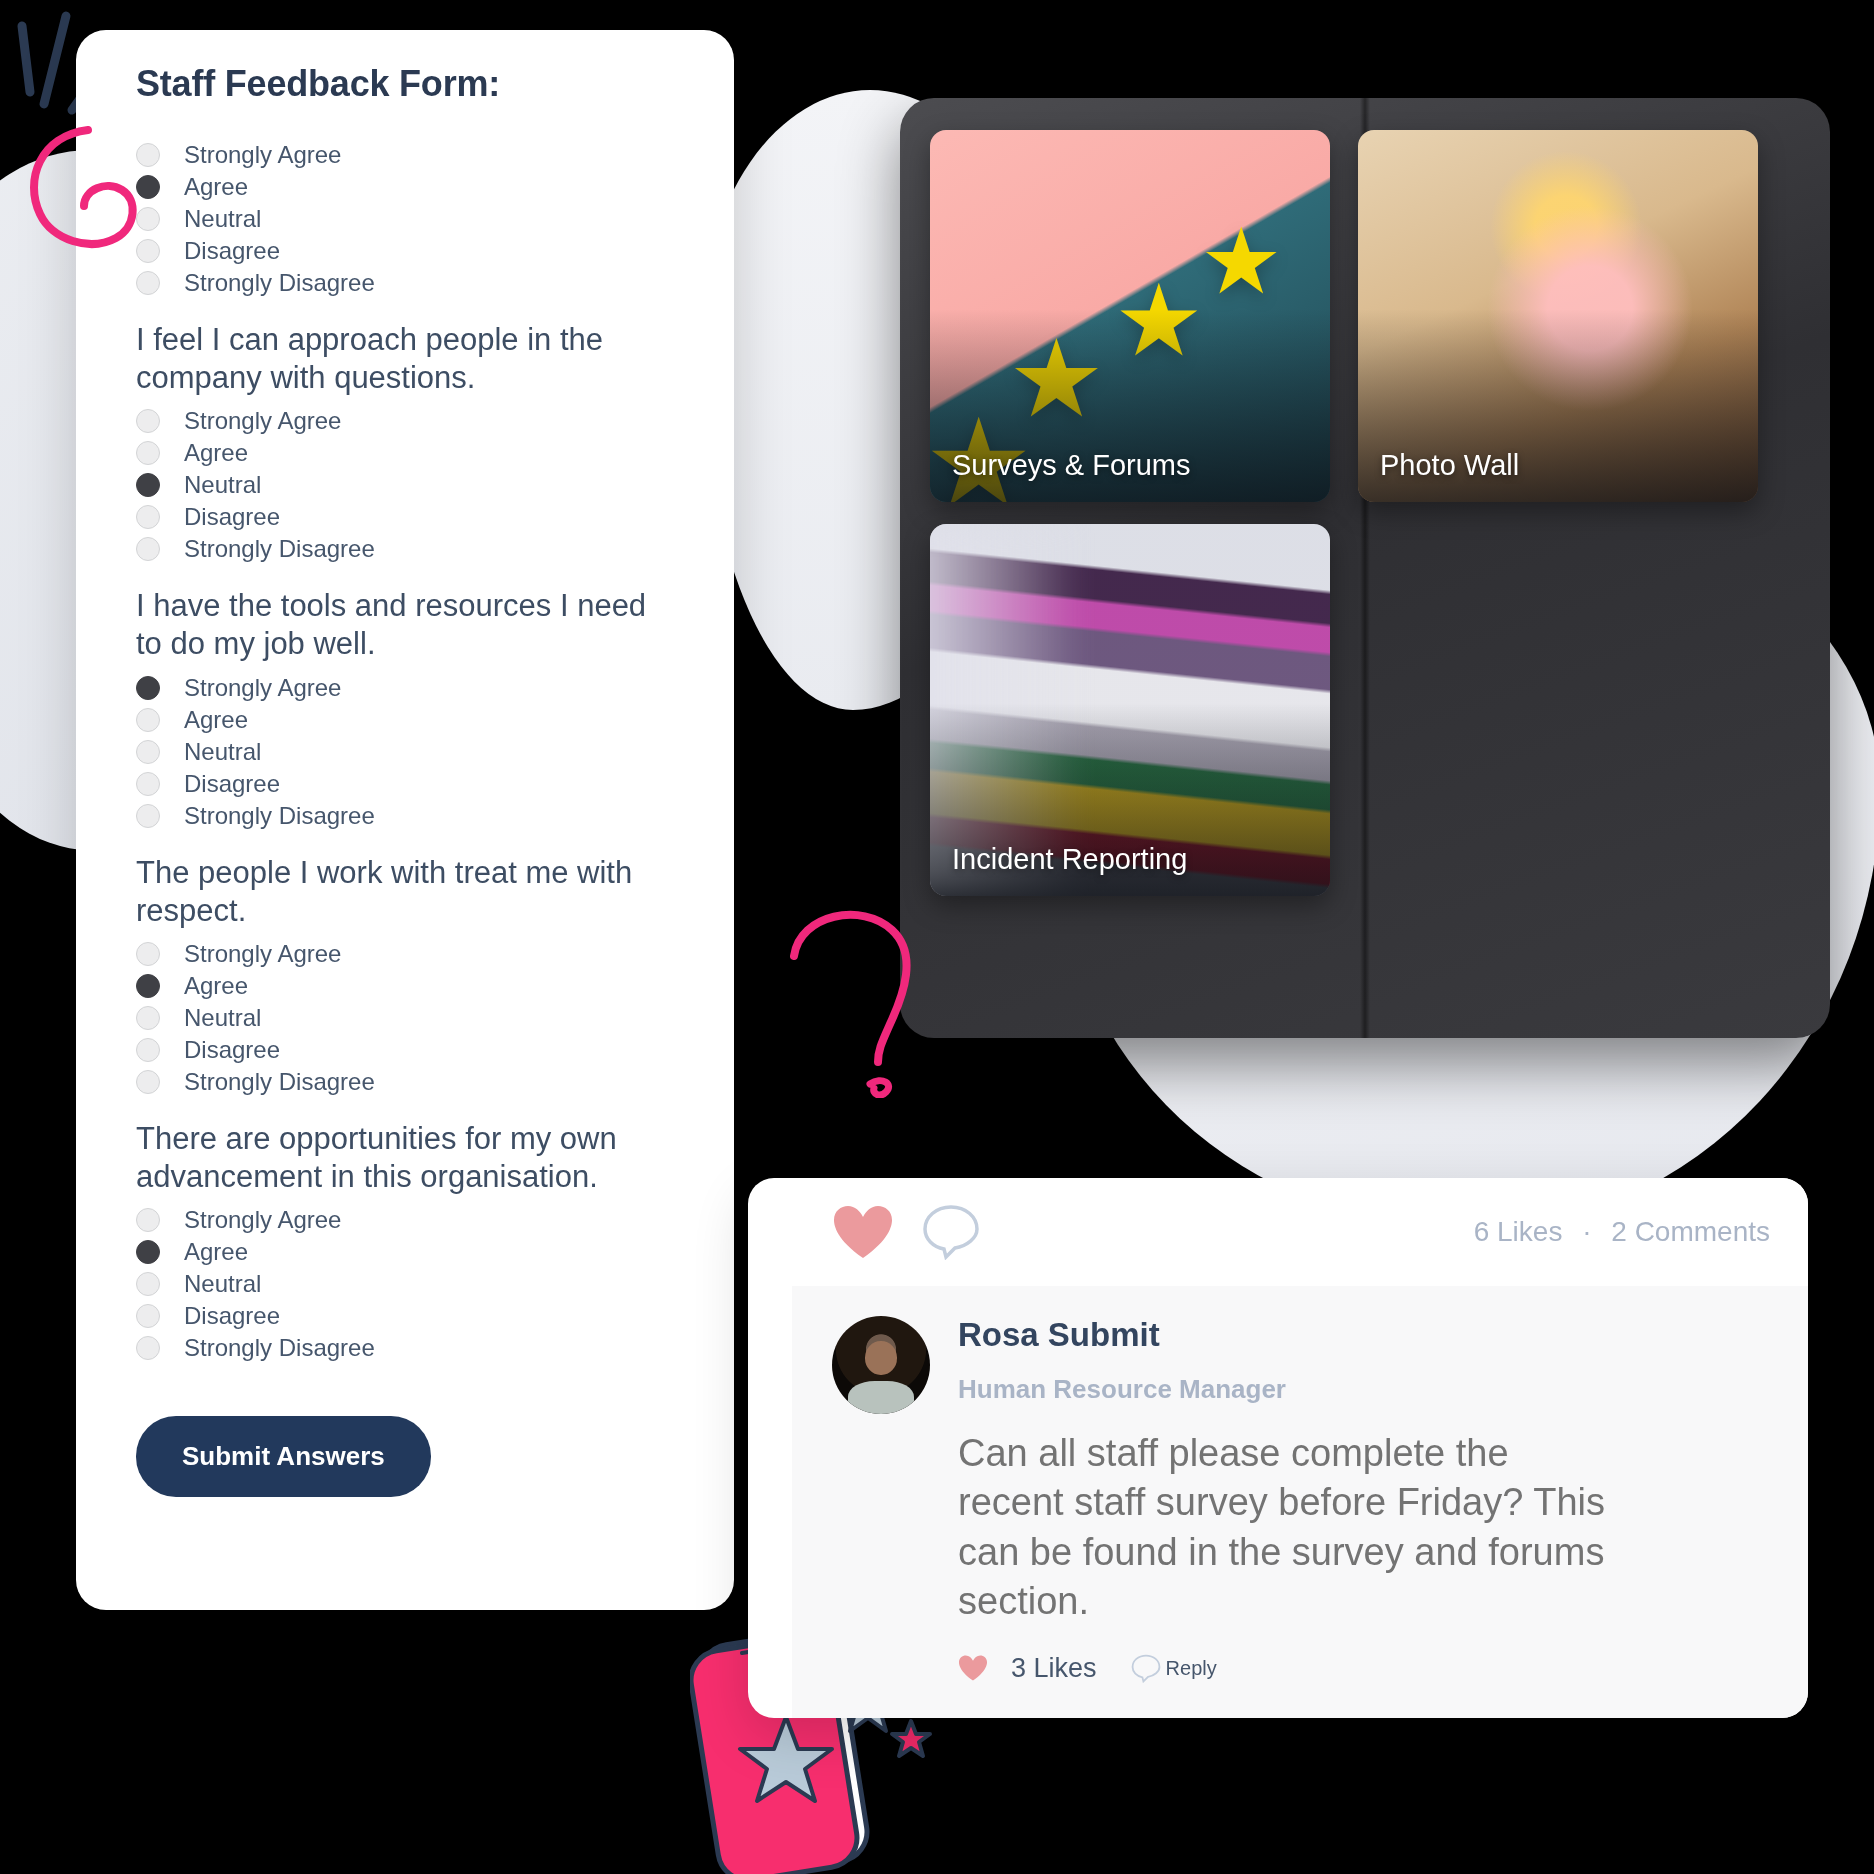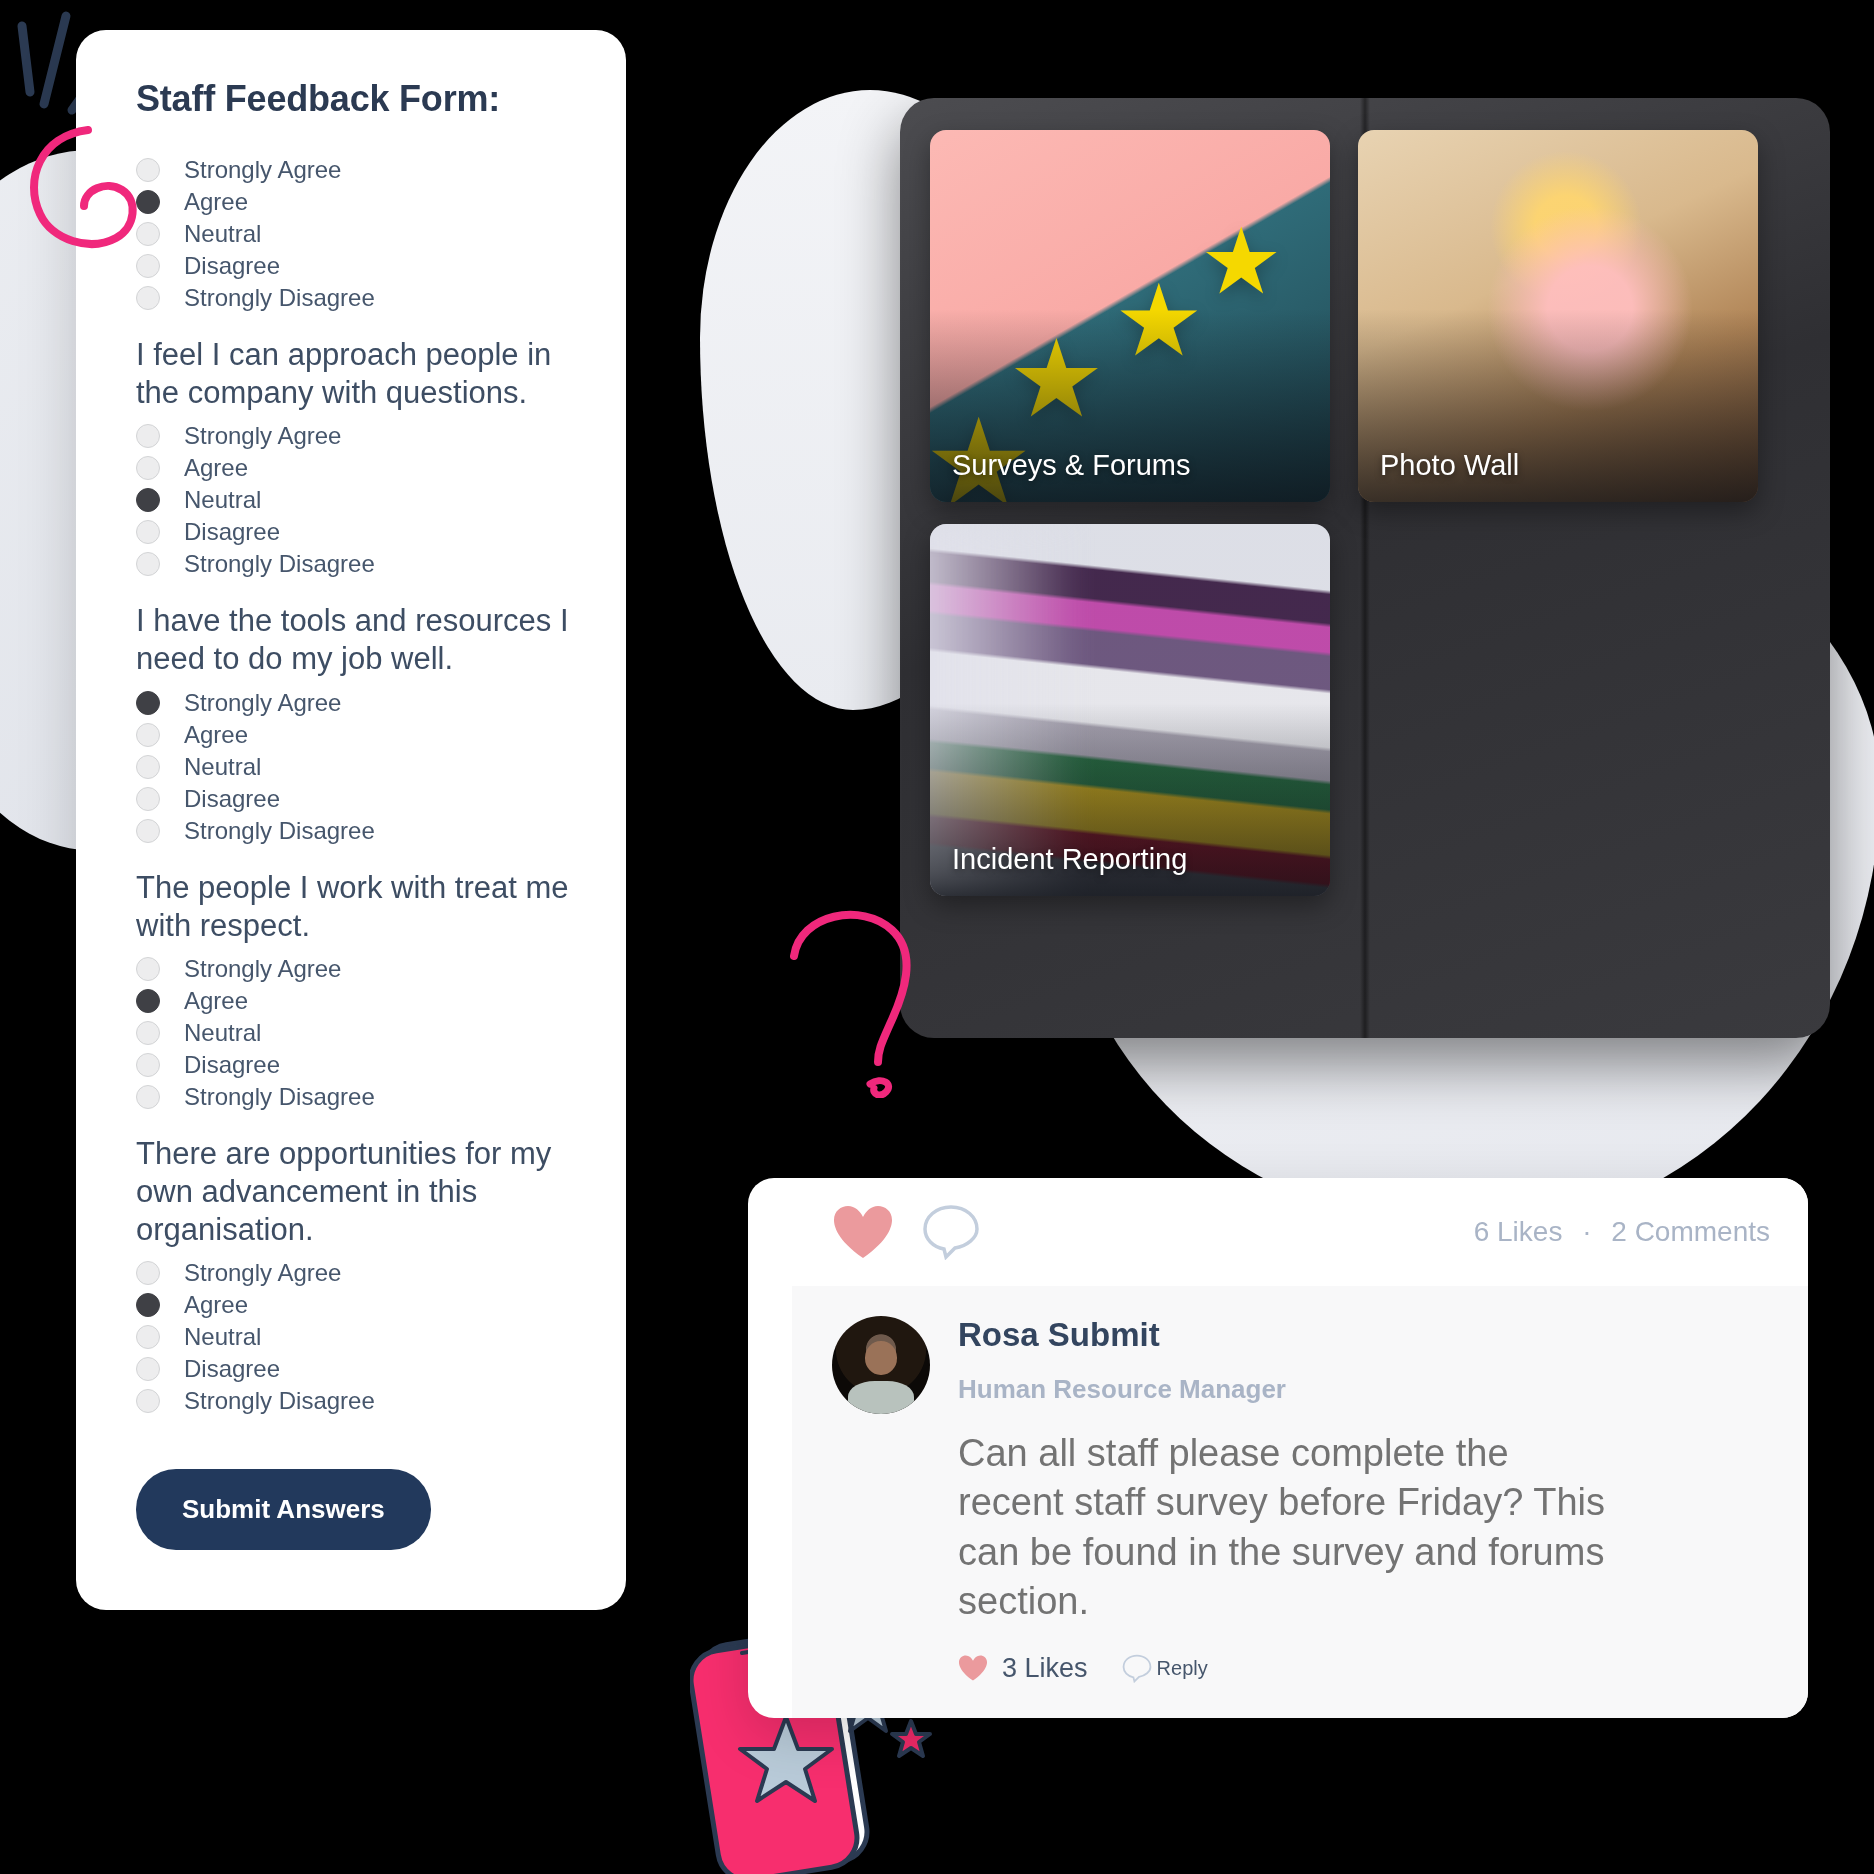--- a/index.html
+++ b/index.html
@@ -91,24 +91,24 @@
       rgba(150,20,40,.85) 81% 87%, rgba(90,90,100,.92) 88% 100%);
   }
   .art-papers .haze {
     position: absolute; left: -8%; top: 0; width: 46%; height: 100%;
     background: linear-gradient(90deg,rgba(225,225,235,.96),rgba(225,225,235,0));
     filter: blur(14px);
   }
 
   
   .form-card {
-    position: absolute; left: 76px; top: 30px; width: 550px; height: 1580px;
+    position: absolute; left: 76px; top: 30px; width: 658px; height: 1580px;
     background: #fff; border-radius: 30px;
     box-shadow: 0 18px 60px rgba(0,0,0,.18);
-    padding: 48px 56px 40px 60px;
+    padding: 33px 56px 40px 60px;
   }
   .form-title {
     font-size: 36px; font-weight: 700; color: #2b3a52;
     letter-spacing: -.2px; margin-bottom: 34px;
   }
   .q-block { margin-bottom: 22px; }
   .q-text {
     font-size: 31px; line-height: 1.23; color: #3d4d63;
     margin-bottom: 8px; max-width: 520px;
   }
@@ -155,21 +155,21 @@
     border-radius: 50%; background: #9a7258; }
   .avatar .body { position: absolute; left: 16%; top: 66%; width: 68%; height: 40%;
     border-radius: 40% 40% 0 0; background: #b8c2bd; }
   .c-text-wrap { margin-left: 28px; }
   .c-name { font-size: 33px; font-weight: 700; color: #33455f; }
   .c-role { font-size: 26px; font-weight: 700; color: #a9b4c6; margin-top: 20px; }
   .c-msg { font-size: 38px; line-height: 1.3; color: #737373; margin-top: 24px; max-width: 660px; }
   .c-footer { display: flex; align-items: center; margin-top: 26px; }
   .heart-sm { width: 30px; height: 28px; }
   .bubble-sm { width: 30px; height: 29px; margin-left: 34px; }
-  .c-likes { font-size: 27px; color: #46566c; margin-left: 14px; }
+  .c-likes { font-size: 27px; color: #46566c; margin-left: 23px; }
   .c-reply { font-size: 20px; color: #46566c; margin-left: 5px; text-align: right; }
 </style>
 </head>
 <body>
 
 <div id="stage">
 
   
   <div class="blob blob-left"></div>
   <div class="blob blob-mid"></div>

